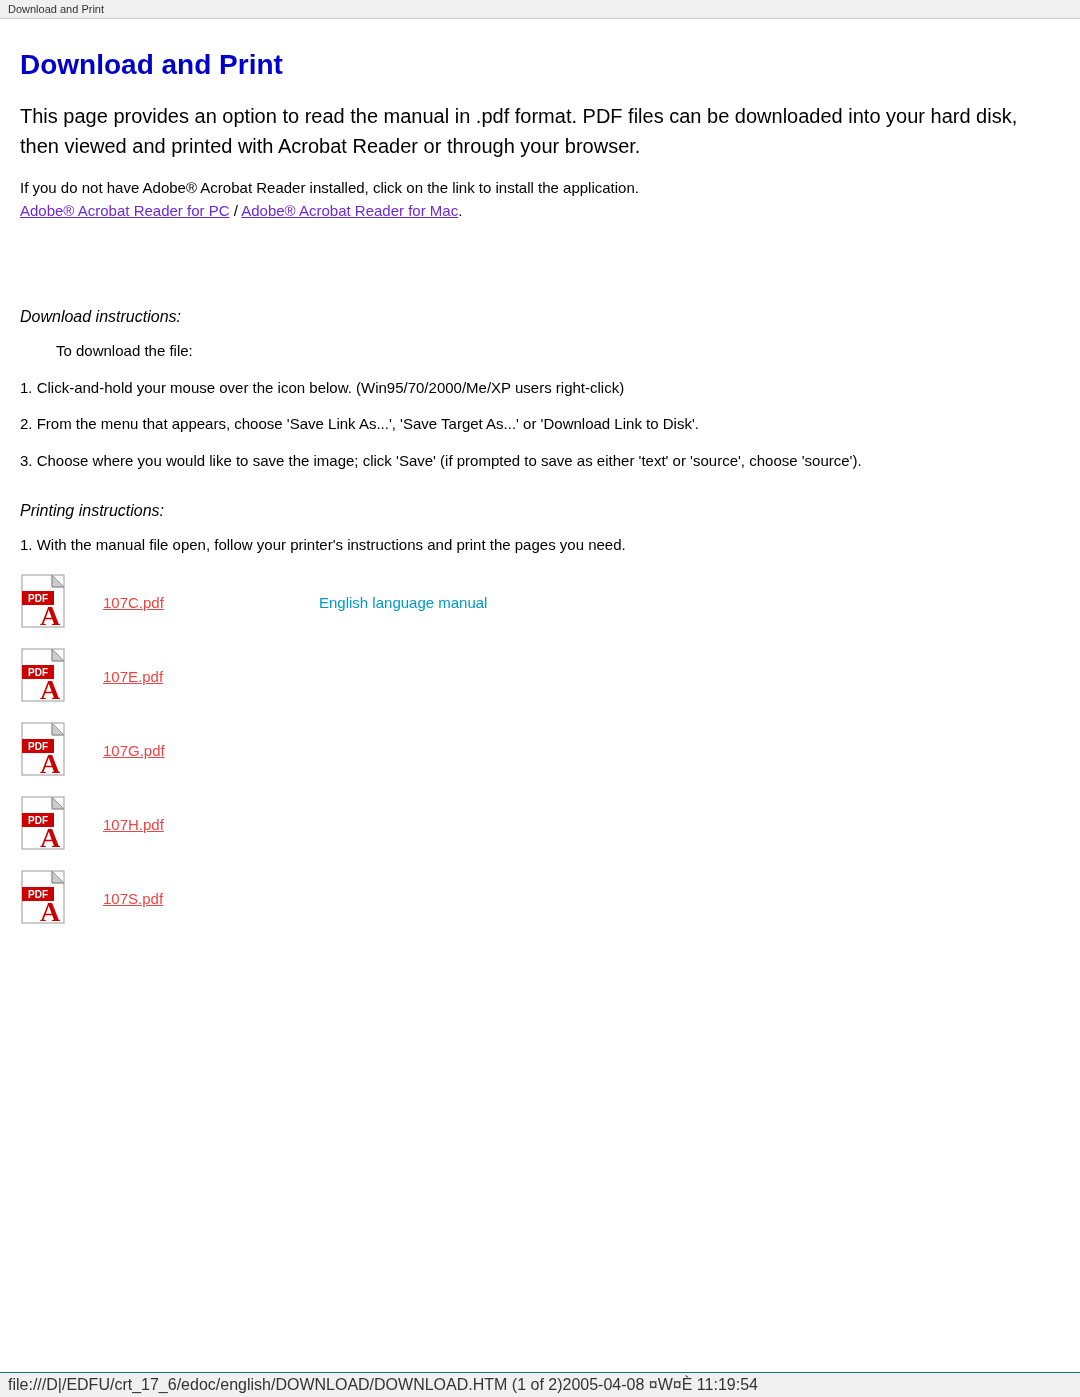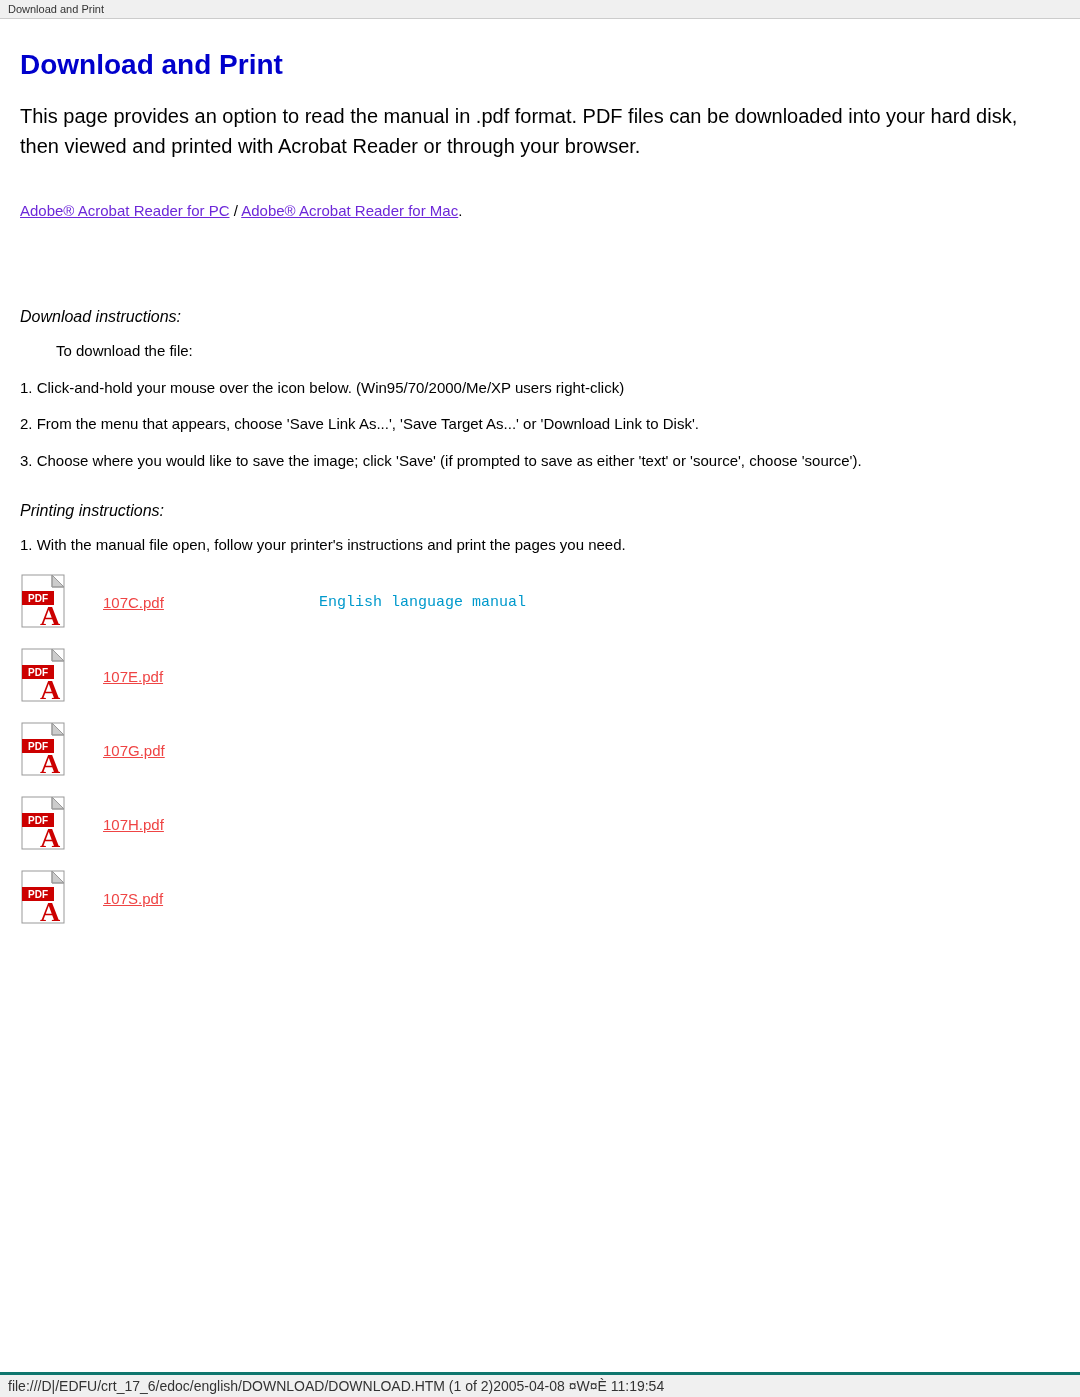--- a/index.html
+++ b/index.html
@@ -108,34 +108,34 @@
     .pdf-link {
       color: #ef4444;
       text-decoration: underline;
       font-family: Arial, sans-serif;
       font-size: 15px;
       min-width: 120px;
     }
 
     .pdf-description {
       color: #0099cc;
-      font-family: Liberation Mono, monospace;
+      font-family: Liberation Sans, sans-serif;
       font-size: 15px;
       margin-left: 80px;
     }
 
     #status-bar {
       position: absolute;
       bottom: 0;
       left: 0;
       right: 0;
       background: #f0f0f0;
-      border-top: 3px solid #0f766e;
+      border-top: 1px solid #0f766e;
       padding: 3px 8px;
-      font-size: 14px;
+      font-size: 16px;
       font-family: Arial, sans-serif;
       color: #333;
     }
 
     
     .pdf-icon-svg {
       width: 55px;
       height: 60px;
     }
   </style>
@@ -146,21 +146,21 @@
   <span>Download and Print</span>
 </div>
 
 <div id="main-content">
 
   <h1 id="page-heading">Download and Print</h1>
 
   <p class="intro-paragraph">This page provides an option to read the manual in .pdf format. PDF files can be downloaded into your hard disk, then viewed and printed with Acrobat Reader or through your browser.</p>
 
   <p class="link-line">
-    <br>
+    <span>If you do not have Adobe® Acrobat Reader installed, click on the link to install the application.</span><br>
     <a href="#">Adobe® Acrobat Reader for PC</a><span> / </span><a href="#">Adobe® Acrobat Reader for Mac</a><span>.</span>
   </p>
 
   <div class="spacer"></div>
   <div class="spacer"></div>
 
   <p class="section-heading">Download instructions:</p>
 
   <p class="instruction-text">To download the file:</p>
 

